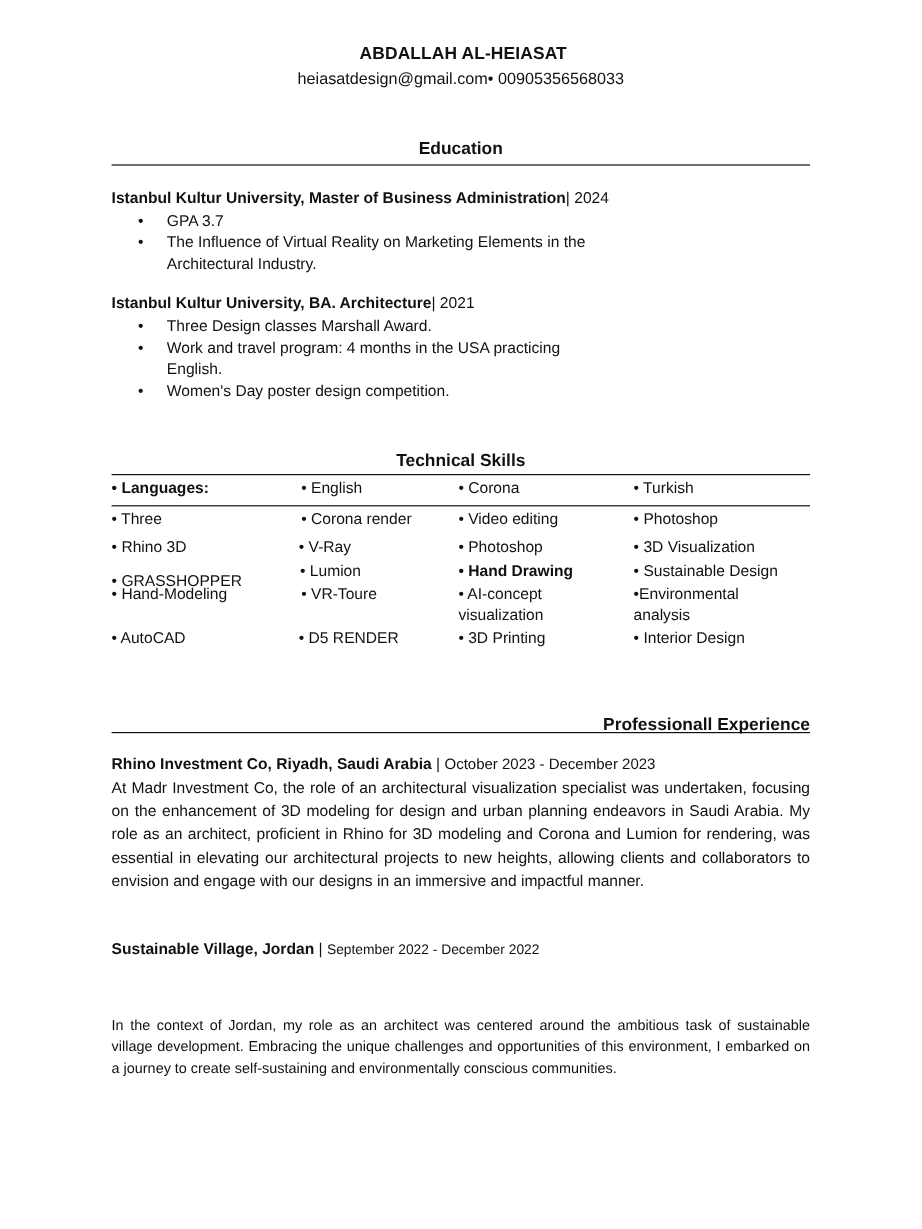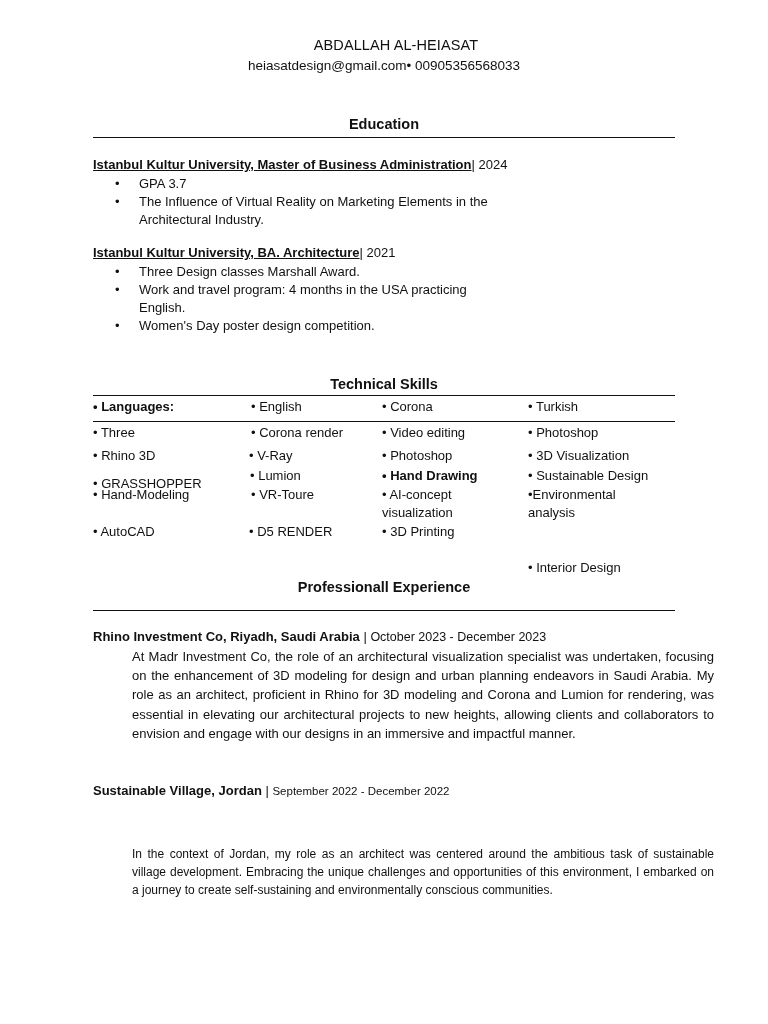--- a/index.html
+++ b/index.html
@@ -3,35 +3,35 @@
   <meta charset="utf-8">
   <style>
     html, body { margin: 0; padding: 0; background: #ffffff; }
     body {
       width: 768px; height: 1024px; position: relative; overflow: hidden;
       font-family: "Liberation Sans", "DejaVu Sans", sans-serif;
       color: #111111;
     }
     .page { position: absolute; left: 93px; top: 0; width: 582px; }
     .abs { position: absolute; white-space: nowrap; }
-    .name { top: 37px; left: 12px; width: 582px; text-align: center; font-weight: normal; font-size: 14.5px; letter-spacing: 0.1px; }
+    .name { top: 37px; left: 2px; width: 582px; text-align: center; font-weight: bold; font-size: 14.5px; letter-spacing: 0.1px; }
     .contact { top: 58px; left: 0; width: 582px; text-align: center; font-size: 13.5px; }
     .section-title { left: 0; width: 582px; text-align: center; font-weight: bold; font-size: 14.5px; }
     .rule { position: absolute; left: 0; width: 582px; height: 0; border-top: 1px solid #111; }
     .edu-head { left: 0; font-size: 13px; }
-    .edu-head b { font-weight: bold; text-decoration: underline; }
+    .edu-head b { font-weight: bold; }
     .bullet-item { position: absolute; left: 0; width: 440px; font-size: 13px; line-height: 18px; }
     .bullet-item .dot { position: absolute; left: 22px; top: 0; }
     .bullet-item .txt { position: absolute; left: 46px; width: 400px; white-space: normal; }
     .skills-cell { position: absolute; font-size: 13px; line-height: 18px; }
     .job-head { left: 0; font-size: 13px; }
     .job-head b { font-weight: bold; }
     .job-head .date { font-size: 12.5px; }
     .job2-head .date { font-size: 11.5px; }
-    .para { position: absolute; left: 0; width: 582px; font-size: 13px; line-height: 19.2px; text-align: justify; margin-left: 39px; }
+    .para { position: absolute; left: 0; width: 582px; font-size: 13px; line-height: 19.2px; text-align: justify; }
     .para2 { font-size: 12px; line-height: 17.8px; }
   </style>
 </head>
 <body>
 
 <div class="page">
 
   <div class="abs name">ABDALLAH AL-HEIASAT</div>
   <div class="abs contact">heiasatdesign@gmail.com• 00905356568033</div>
 
@@ -92,23 +92,23 @@
   <div class="skills-cell" style="top:467px; left:435px;">• Sustainable Design</div>
 
   <div class="skills-cell" style="top:486px; left:0;">• Hand-Modeling</div>
   <div class="skills-cell" style="top:486px; left:158px;">• VR-Toure</div>
   <div class="skills-cell" style="top:486px; left:289px; width:110px;">• AI-concept visualization</div>
   <div class="skills-cell" style="top:486px; left:435px; width:110px;">•Environmental analysis</div>
 
   <div class="skills-cell" style="top:523px; left:0;">• AutoCAD</div>
   <div class="skills-cell" style="top:523px; left:156px;">• D5 RENDER</div>
   <div class="skills-cell" style="top:523px; left:289px;">• 3D Printing</div>
-  <div class="skills-cell" style="top:523px; left:435px;margin-top:36px;">• Interior Design</div>
+  <div class="skills-cell" style="top:523px; left:435px;">• Interior Design</div>
 
-  <div class="abs section-title" style="top:579px;">Professionall Experience</div>
+  <div class="abs section-title" style="top:596px;text-align:right;">Professionall Experience</div>
   <div class="rule" style="top:610px;"></div>
 
   <div class="abs job-head" style="top:629px;">
     <b>Rhino Investment Co, Riyadh, Saudi Arabia</b><span> | </span><span class="date">October 2023 - December 2023</span>
   </div>
   <div class="para" style="top:647px;">At Madr Investment Co, the role of an architectural visualization specialist was undertaken, focusing on the enhancement of 3D modeling for design and urban planning endeavors in Saudi Arabia. My role as an architect, proficient in Rhino for 3D modeling and Corona and Lumion for rendering, was essential in elevating our architectural projects to new heights, allowing clients and collaborators to envision and engage with our designs in an immersive and impactful manner.</div>
 
   <div class="abs job-head job2-head" style="top:783px;">
     <b>Sustainable Village, Jordan</b><span> | </span><span class="date">September 2022 - December 2022</span>
   </div>

